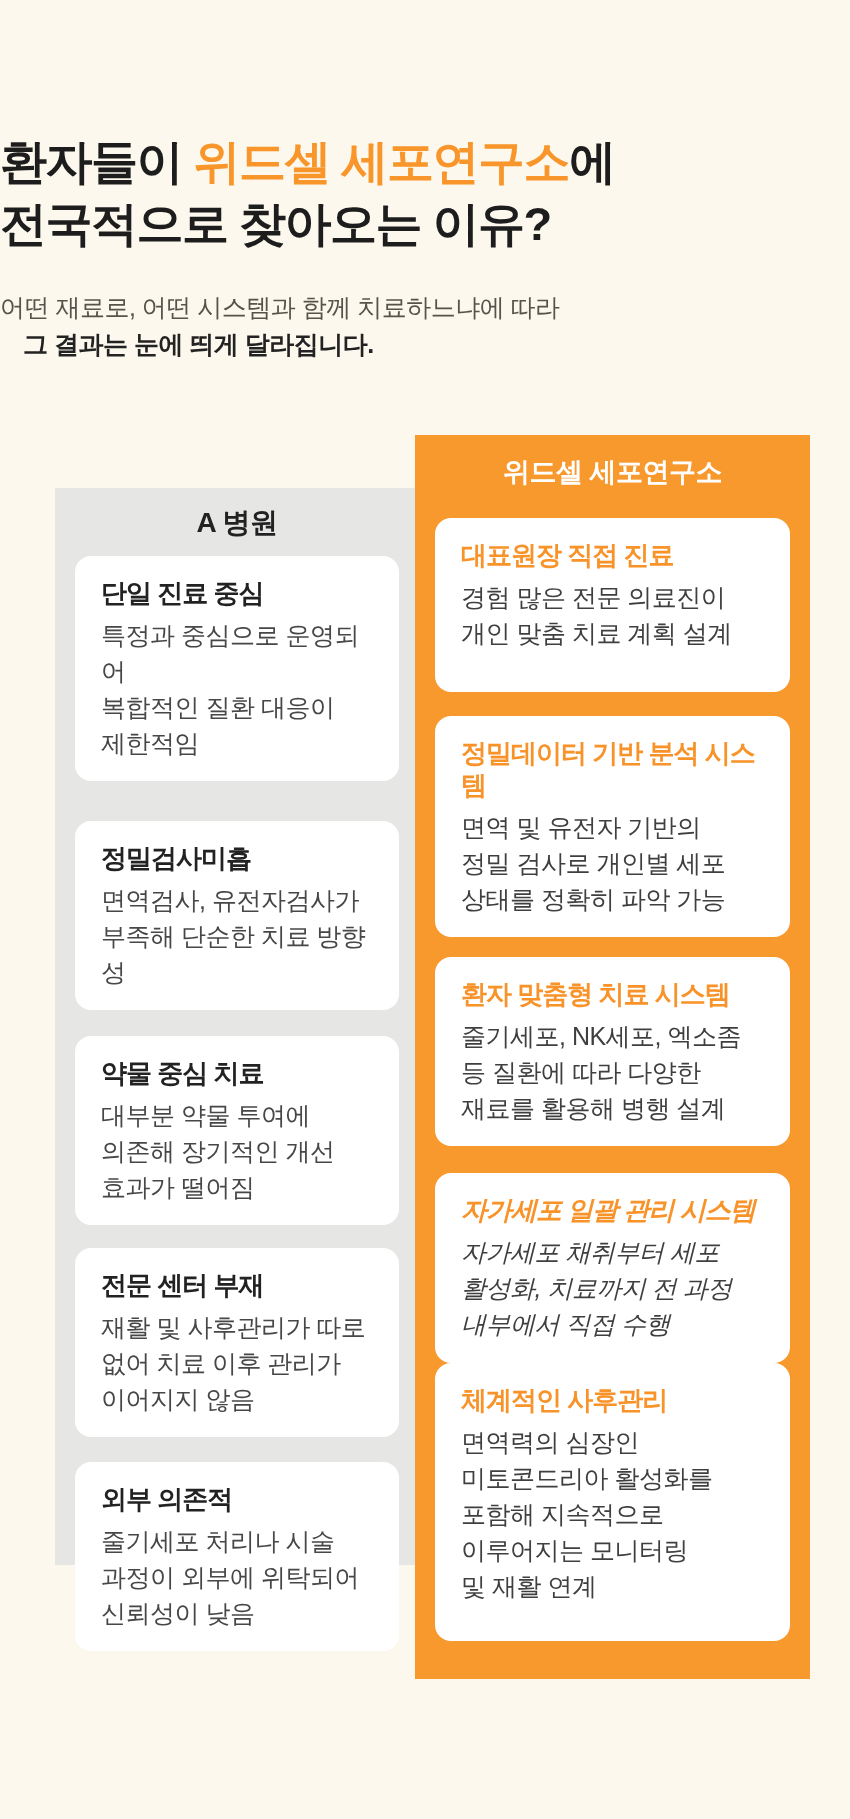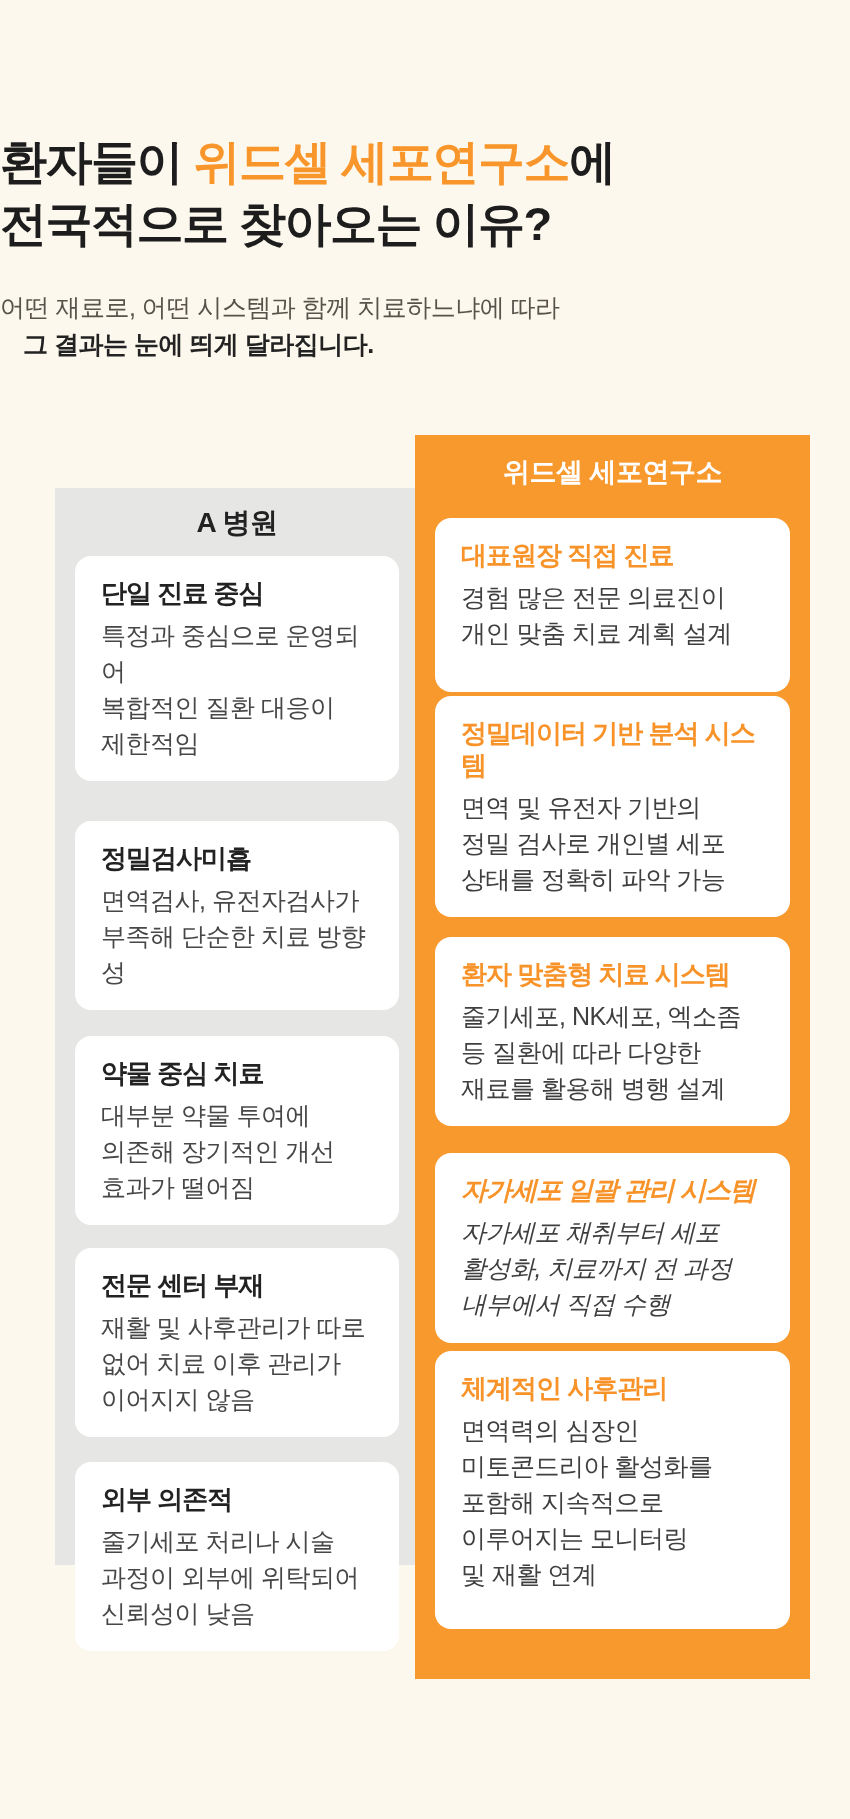--- a/index.html
+++ b/index.html
@@ -59,25 +59,25 @@
     white-space:pre-line;
   }
   .panel-gray .card-body{color:#474747;}
 
   
   .panel-gray  .card:nth-child(1){min-height:170px;margin-bottom:40px;}
   .panel-gray  .card:nth-child(2){min-height:169px;margin-bottom:26px;}
   .panel-gray  .card:nth-child(3){min-height:166px;margin-bottom:23px;}
   .panel-gray  .card:nth-child(4){min-height:170px;margin-bottom:25px;}
   .panel-gray  .card:nth-child(5){min-height:170px;}
-  .panel-orange .card:nth-child(1){min-height:174px;margin-bottom:4px;}
+  .panel-orange .card:nth-child(1){min-height:174px;margin-bottom:24px;}
   .panel-orange .card:nth-child(2){min-height:197px;margin-bottom:20px;}
   .panel-orange .card:nth-child(3){min-height:172px;margin-bottom:27px;}
   .panel-orange .card:nth-child(4){min-height:190px;font-style:italic;}
-  .panel-orange .card:nth-child(5){min-height:278px;margin-top:8px;}
+  .panel-orange .card:nth-child(5){min-height:278px;}
 </style>
 </head>
 <body>
 
 <div class="hero">
   <h1 class="title">
     <span><span>환자들이 </span><span class="hl">위드셀 세포연구소</span><span>에</span></span><br>
     <span>전국적으로 찾아오는 이유?</span>
   </h1>
   <div class="subtitle">

